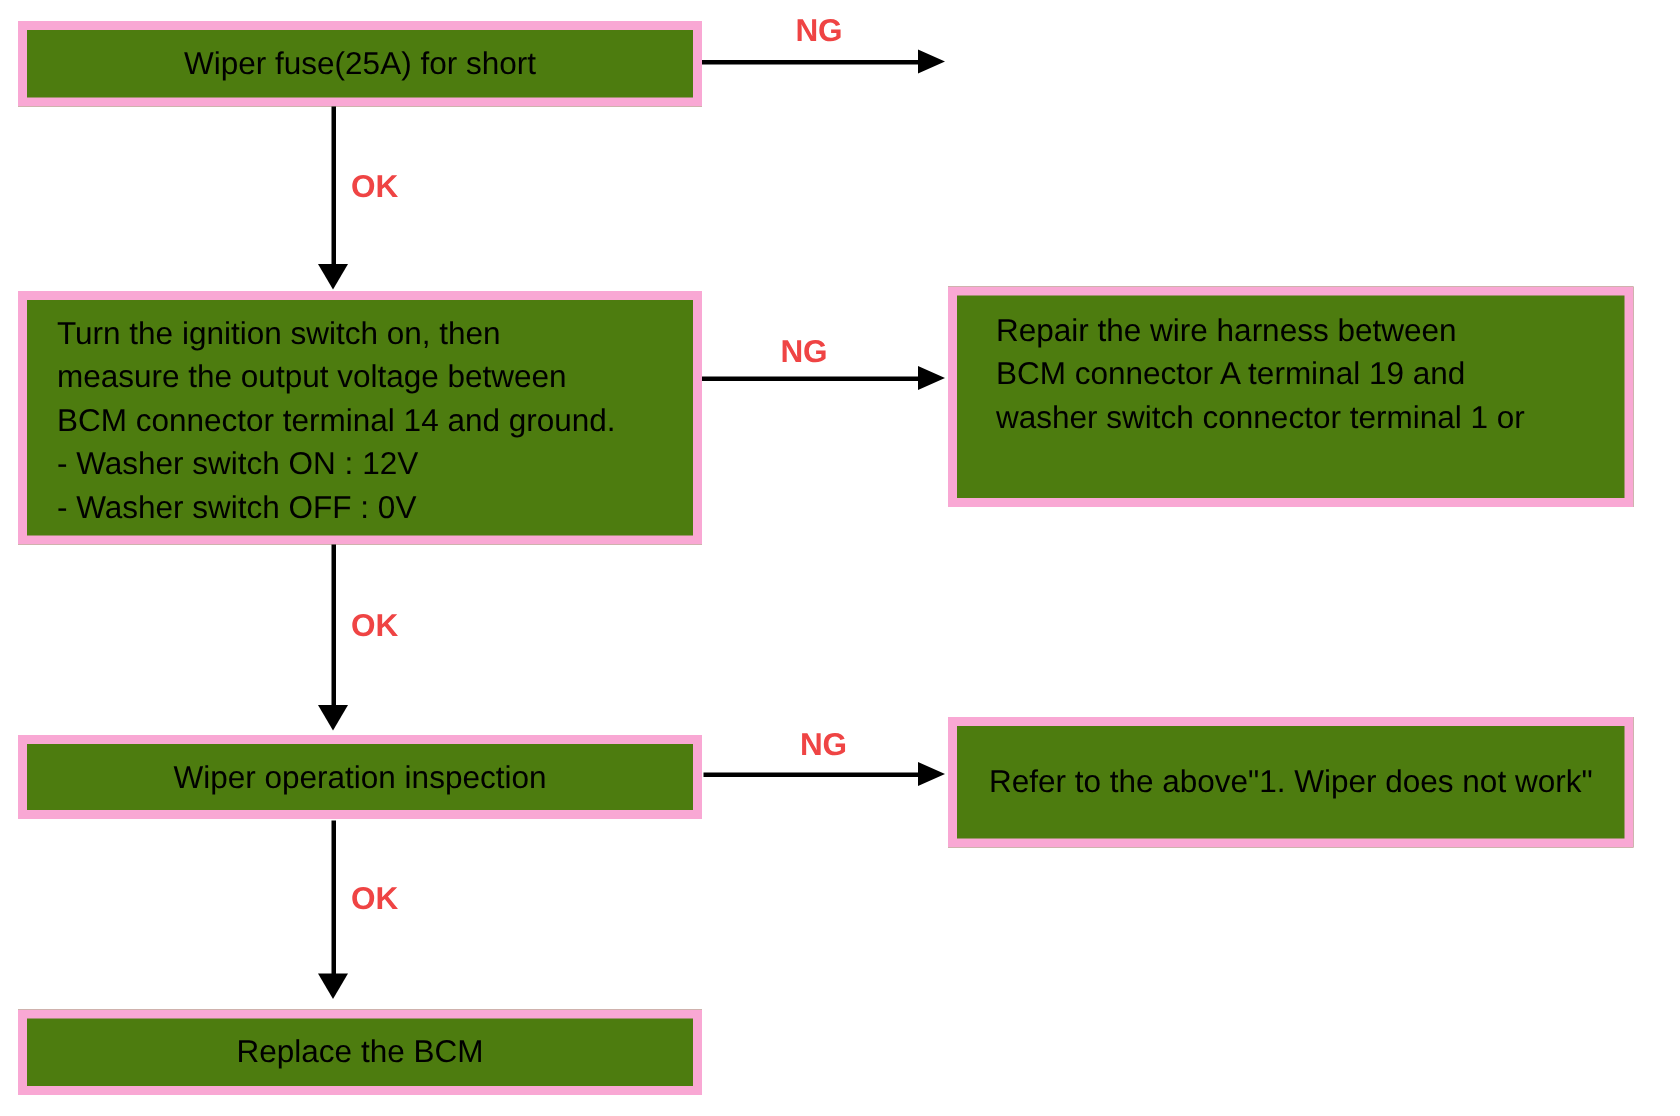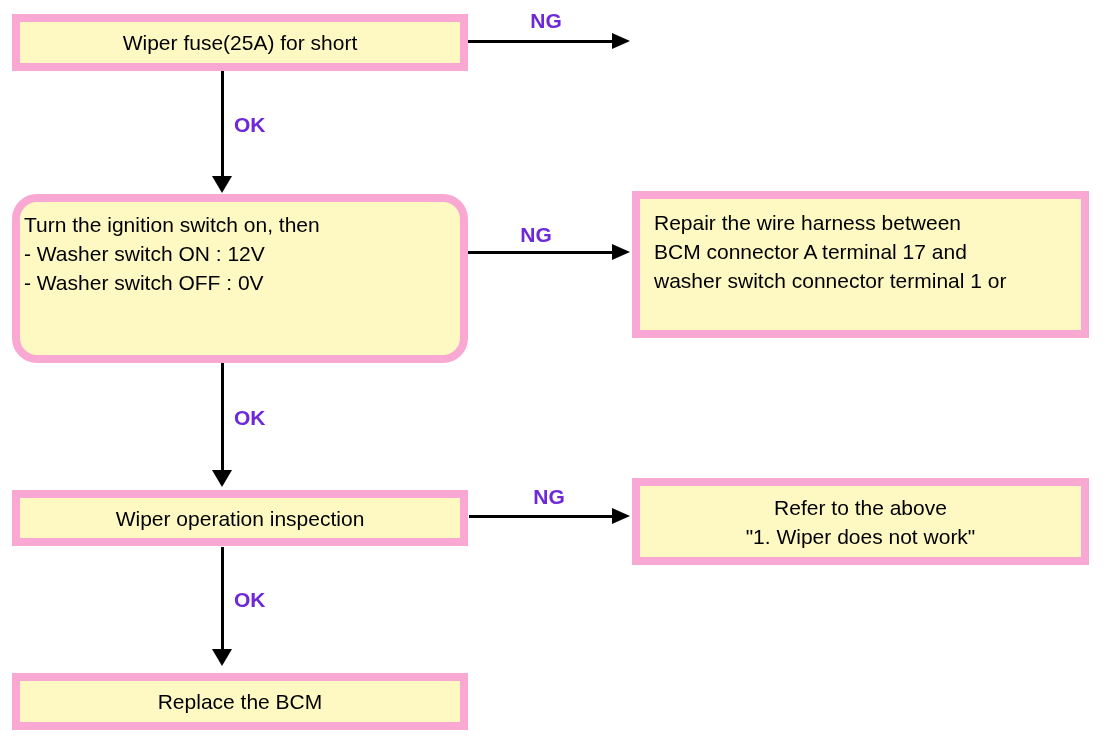--- a/index.html
+++ b/index.html
@@ -12,22 +12,22 @@
     width: 1120px;
     height: 744px;
     background: #ffffff;
     font-family: "Liberation Sans", sans-serif;
     color: #000000;
     overflow: hidden;
   }
   .fbox {
     position: absolute;
     box-sizing: border-box;
-    border: 8px solid #f9a8d4;
-    background: #fef9c3;
+    border: 6px solid #f9a8d4;
+    background: #4d7c0f;
     font-size: 21px;
     line-height: 29px;
     color: #000000;
   }
   .fbox.center {
     display: flex;
     align-items: center;
     justify-content: center;
     text-align: center;
   }
@@ -60,58 +60,60 @@
     height: 0;
     border-top: 8px solid transparent;
     border-bottom: 8px solid transparent;
     border-left: 18px solid #000000;
   }
   .edge-label {
     position: absolute;
     font-size: 21px;
     line-height: 21px;
     font-weight: 700;
-    color: #6d28d9;
+    color: #ef4444;
   }
   .edge-label.ng {
     width: 92px;
     text-align: center;
   }
 </style>
 </head>
 <body>
 
 <div id="canvas">
 
   <div class="fbox center" style="left:12px; top:14px; width:456px; height:57px;">
     <span class="line">Wiper fuse(25A) for short</span>
   </div>
 
-  <div class="fbox leftalign" style="left:12px; top:194px; width:456px; height:169px; padding:8px 4px;border-radius:25px;">
+  <div class="fbox leftalign" style="left:12px; top:194px; width:456px; height:169px; padding:8px 20px;">
     <div class="line">Turn the ignition switch on, then</div>
+    <div class="line">measure the output voltage between</div>
+    <div class="line">BCM connector terminal 14 and ground.</div>
     <div class="line">- Washer switch ON : 12V</div>
     <div class="line">- Washer switch OFF : 0V</div>
   </div>
 
   <div class="fbox center" style="left:12px; top:673px; width:456px; height:57px;">
     <span class="line">Replace the BCM</span>
   </div>
 
   <div class="fbox center" style="left:12px; top:490px; width:456px; height:56px;">
     <span class="line">Wiper operation inspection</span>
   </div>
 
 
-  <div class="fbox leftalign" style="left:632px; top:191px; width:457px; height:147px; padding:9px 14px;">
+  <div class="fbox leftalign" style="left:632px; top:191px; width:457px; height:147px; padding:9px 26px;">
     <div class="line">Repair the wire harness between</div>
-    <div class="line">BCM connector A terminal 17 and</div>
+    <div class="line">BCM connector A terminal 19 and</div>
     <div class="line">washer switch connector terminal 1 or</div>
   </div>
 
-  <div class="fbox center" style="left:632px; top:478px; width:457px; height:87px; flex-direction:column;">
+  <div class="fbox center" style="left:632px; top:478px; width:457px; height:87px; ">
     <div class="line">Refer to the above</div>
     <div class="line">"1. Wiper does not work"</div>
   </div>
 
   <div class="vline" style="left:221px; top:71px; height:108px;"></div>
   <div class="arrowhead-down" style="left:212px; top:176px;"></div>
   <div class="edge-label" style="left:234px; top:114px;">OK</div>
 
   <div class="vline" style="left:221px; top:363px; height:108px;"></div>
   <div class="arrowhead-down" style="left:212px; top:470px;"></div>

